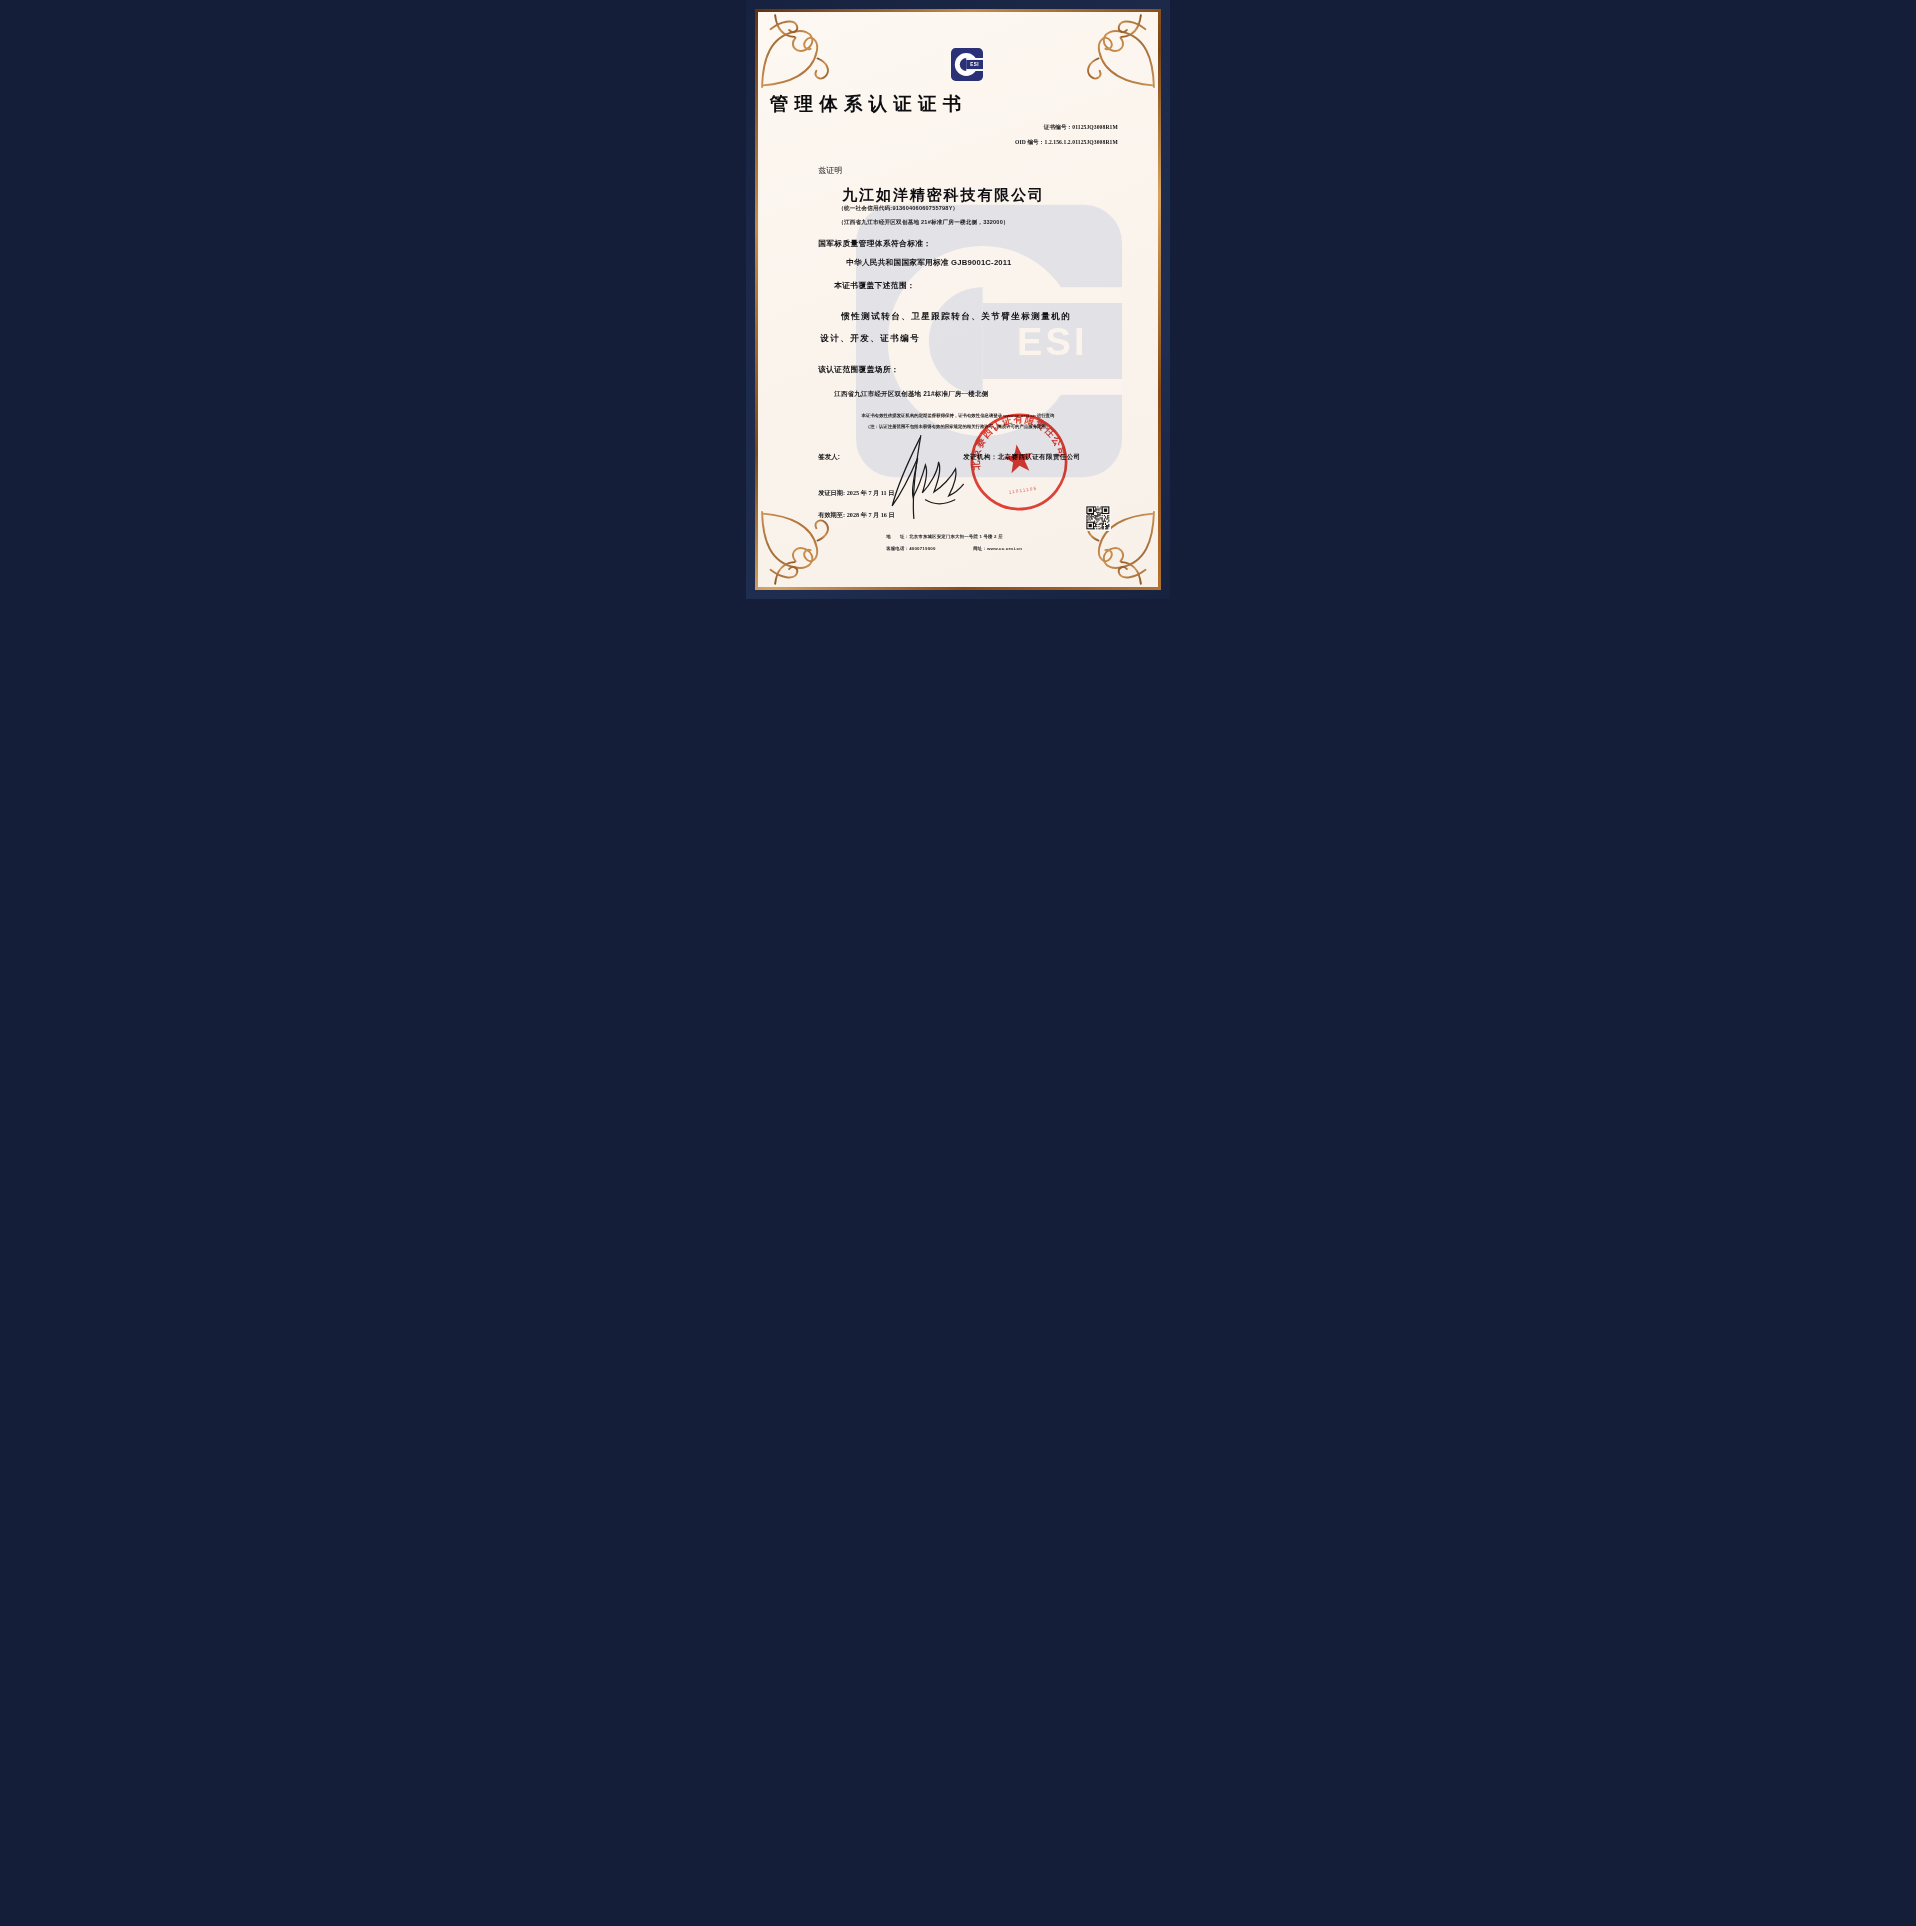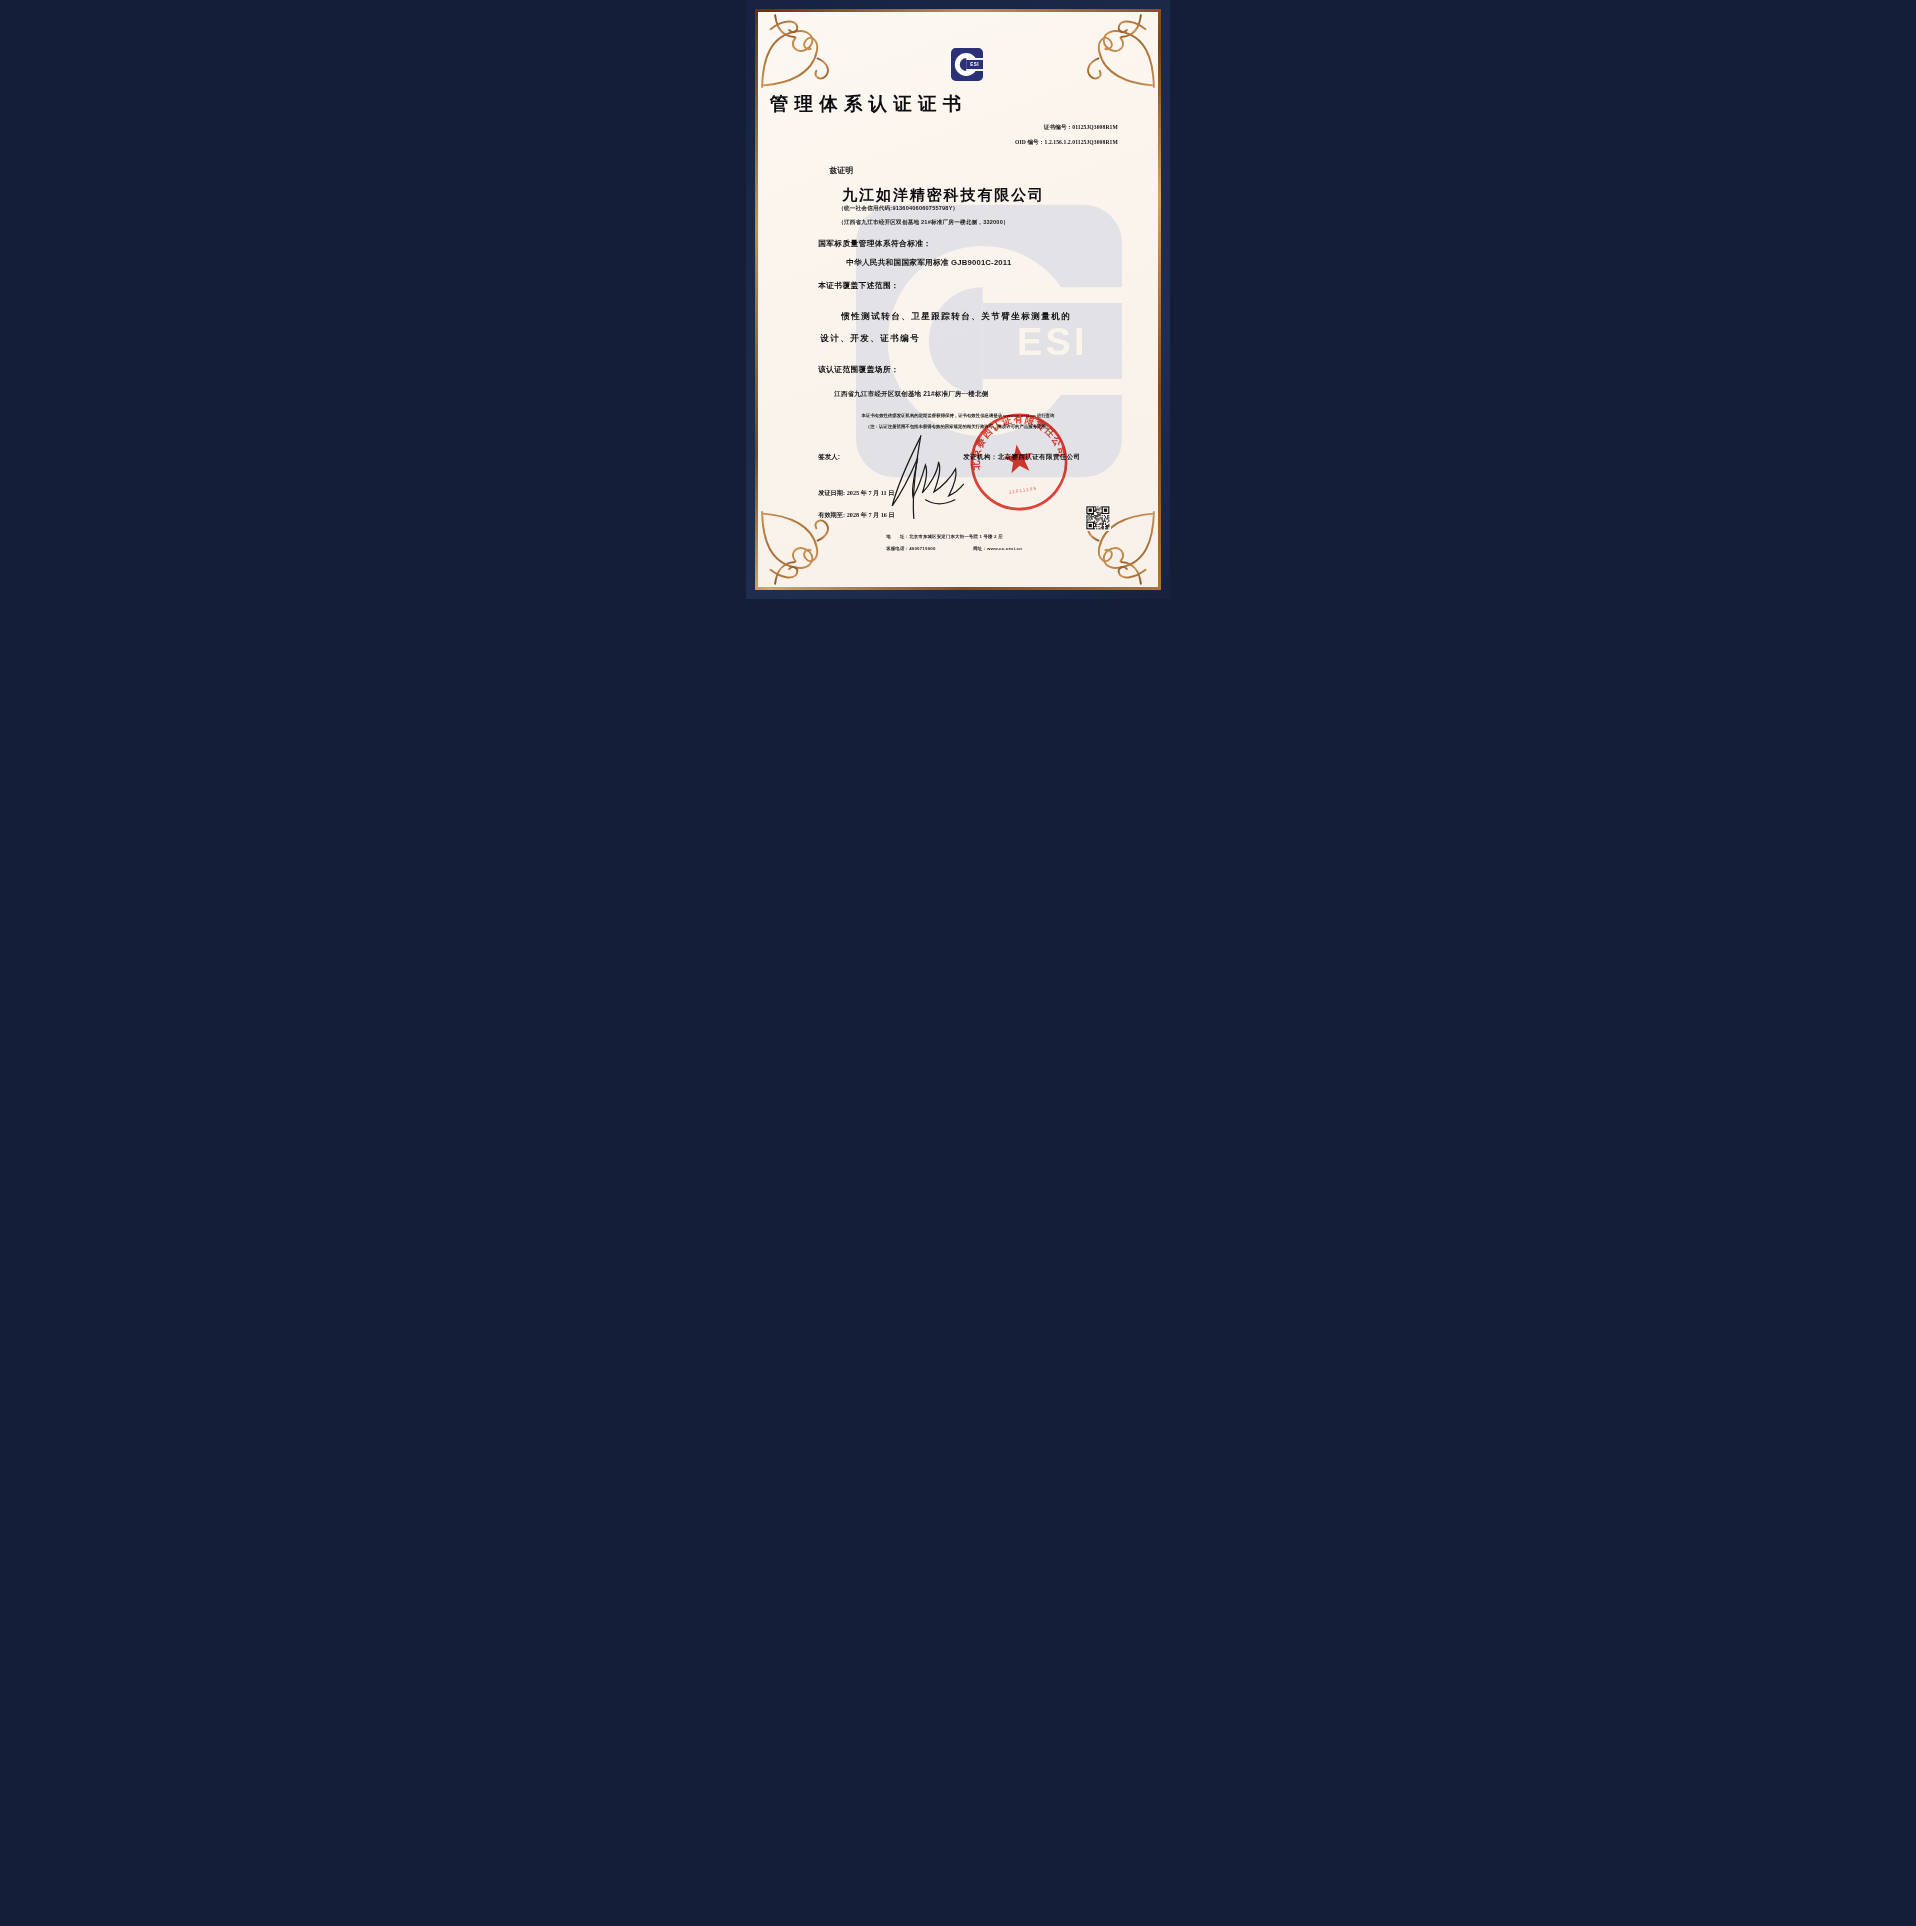--- a/index.html
+++ b/index.html
@@ -15,26 +15,26 @@
   .c-tl{top:0.8px;left:0.8px;}
   .c-tr{top:0.8px;right:0.8px;transform:scaleX(-1);}
   .c-bl{bottom:0.8px;left:0.8px;transform:scaleY(-1);}
   .c-br{bottom:0.8px;right:0.8px;transform:rotate(180deg);}
   .logo{left:calc(50% + 8.5px);top:36px;transform:translateX(-50%);z-index:2;}
   .title{left:11.6px;right:0;top:79px;font-size:18.5px;font-weight:900;
          color:#0e0e10;letter-spacing:6.2px;z-index:2;}
   .certline{right:40px;text-align:right;font-family:"Liberation Serif","DejaVu Serif",serif;
             font-weight:700;font-size:5.6px;color:#141414;z-index:2;letter-spacing:0.1px;}
   .cl1{top:112px;} .cl2{top:127px;}
-  .t-attest{left:60px;top:153px;font-size:8px;font-weight:700;color:#19191b;z-index:2;margin-left:11px;}
+  .t-attest{left:60px;top:153px;font-size:8px;font-weight:400;color:#19191b;z-index:2;}
   .t-company{left:84px;top:174px;font-size:15px;font-weight:800;color:#101014;letter-spacing:1.9px;z-index:2;}
   .t-paren{left:80px;font-size:5.6px;font-weight:700;color:#1b1b1e;z-index:2;letter-spacing:0.2px;}
   .p1{top:193px;} .p2{top:207px;}
   .t-head{left:60px;font-size:7.7px;font-weight:800;color:#121215;z-index:2;letter-spacing:0.4px;}
-  .h-std{top:227px;} .h-scope{top:269px;} .h-sites{top:353px;}
+  .h-std{top:227px;} .h-scope{top:269px;margin-left:16px;} .h-sites{top:353px;}
   .t-stdval{left:88px;top:246px;font-size:7.7px;font-weight:600;color:#17171a;z-index:2;letter-spacing:0.2px;}
   .t-scope1{left:83px;top:299px;font-size:8.5px;font-weight:800;color:#0f0f12;letter-spacing:1.5px;z-index:2;font-family:Liberation Serif, serif;}
   .t-scope2{left:62px;top:321px;font-size:8.5px;font-weight:800;color:#0f0f12;letter-spacing:1.5px;z-index:2;}
   .t-sitesval{left:76px;top:378px;font-size:6.5px;font-weight:600;color:#17171a;z-index:2;letter-spacing:0.2px;}
   .fine{left:0;right:0;text-align:center;font-size:4.4px;font-weight:600;color:#222;z-index:2;}
   .f1{top:401px;} .f2{top:412px;}
   .t-signer{left:60px;top:441px;font-size:6.5px;font-weight:700;color:#151518;z-index:2;}
   .sig{left:121px;top:422px;z-index:2;}
   .t-issuer{left:205px;top:441px;font-size:6.5px;font-weight:700;color:#151518;z-index:2;letter-spacing:0.4px;}
   .seal{left:207px;top:396px;z-index:3;transform:rotate(-8deg);mix-blend-mode:multiply;opacity:.93;}

